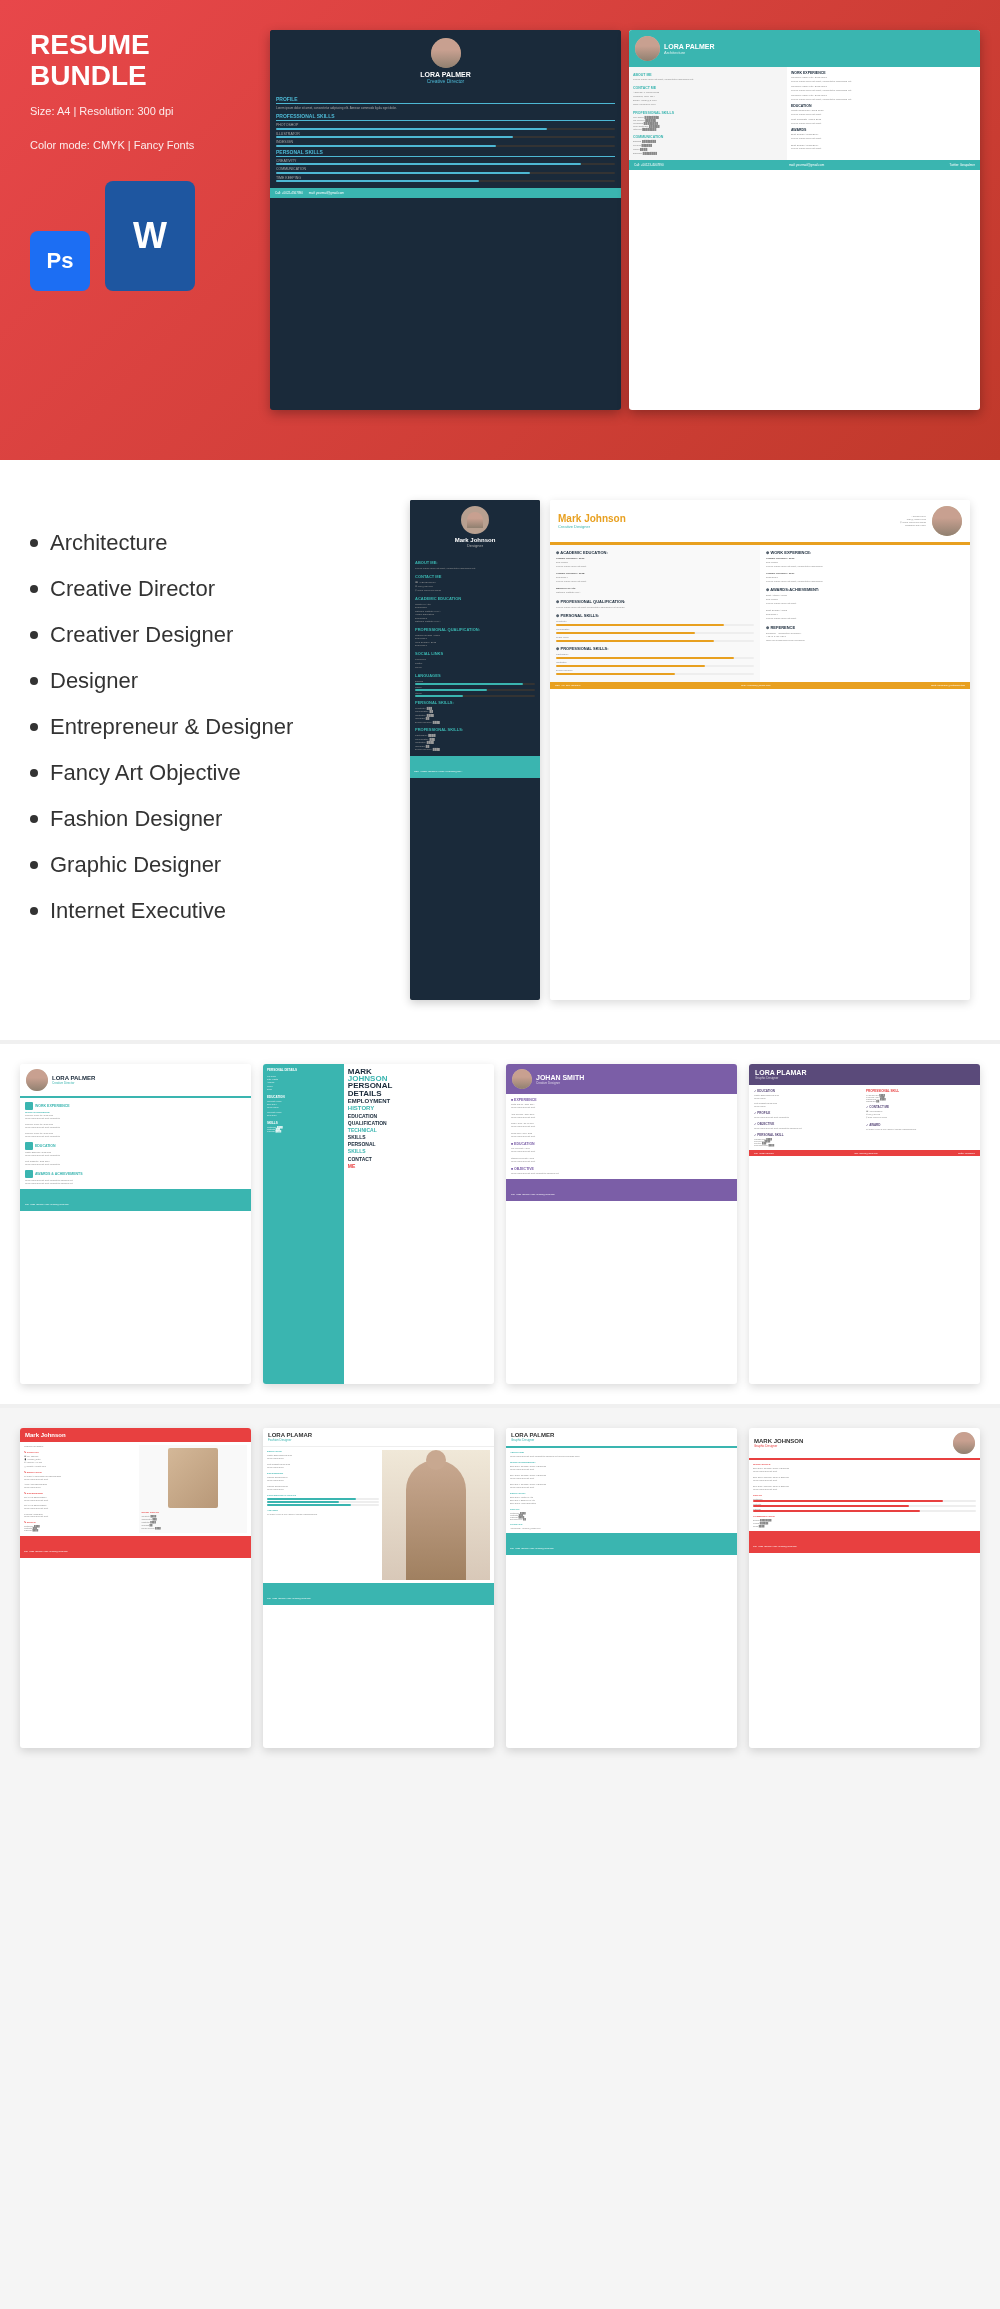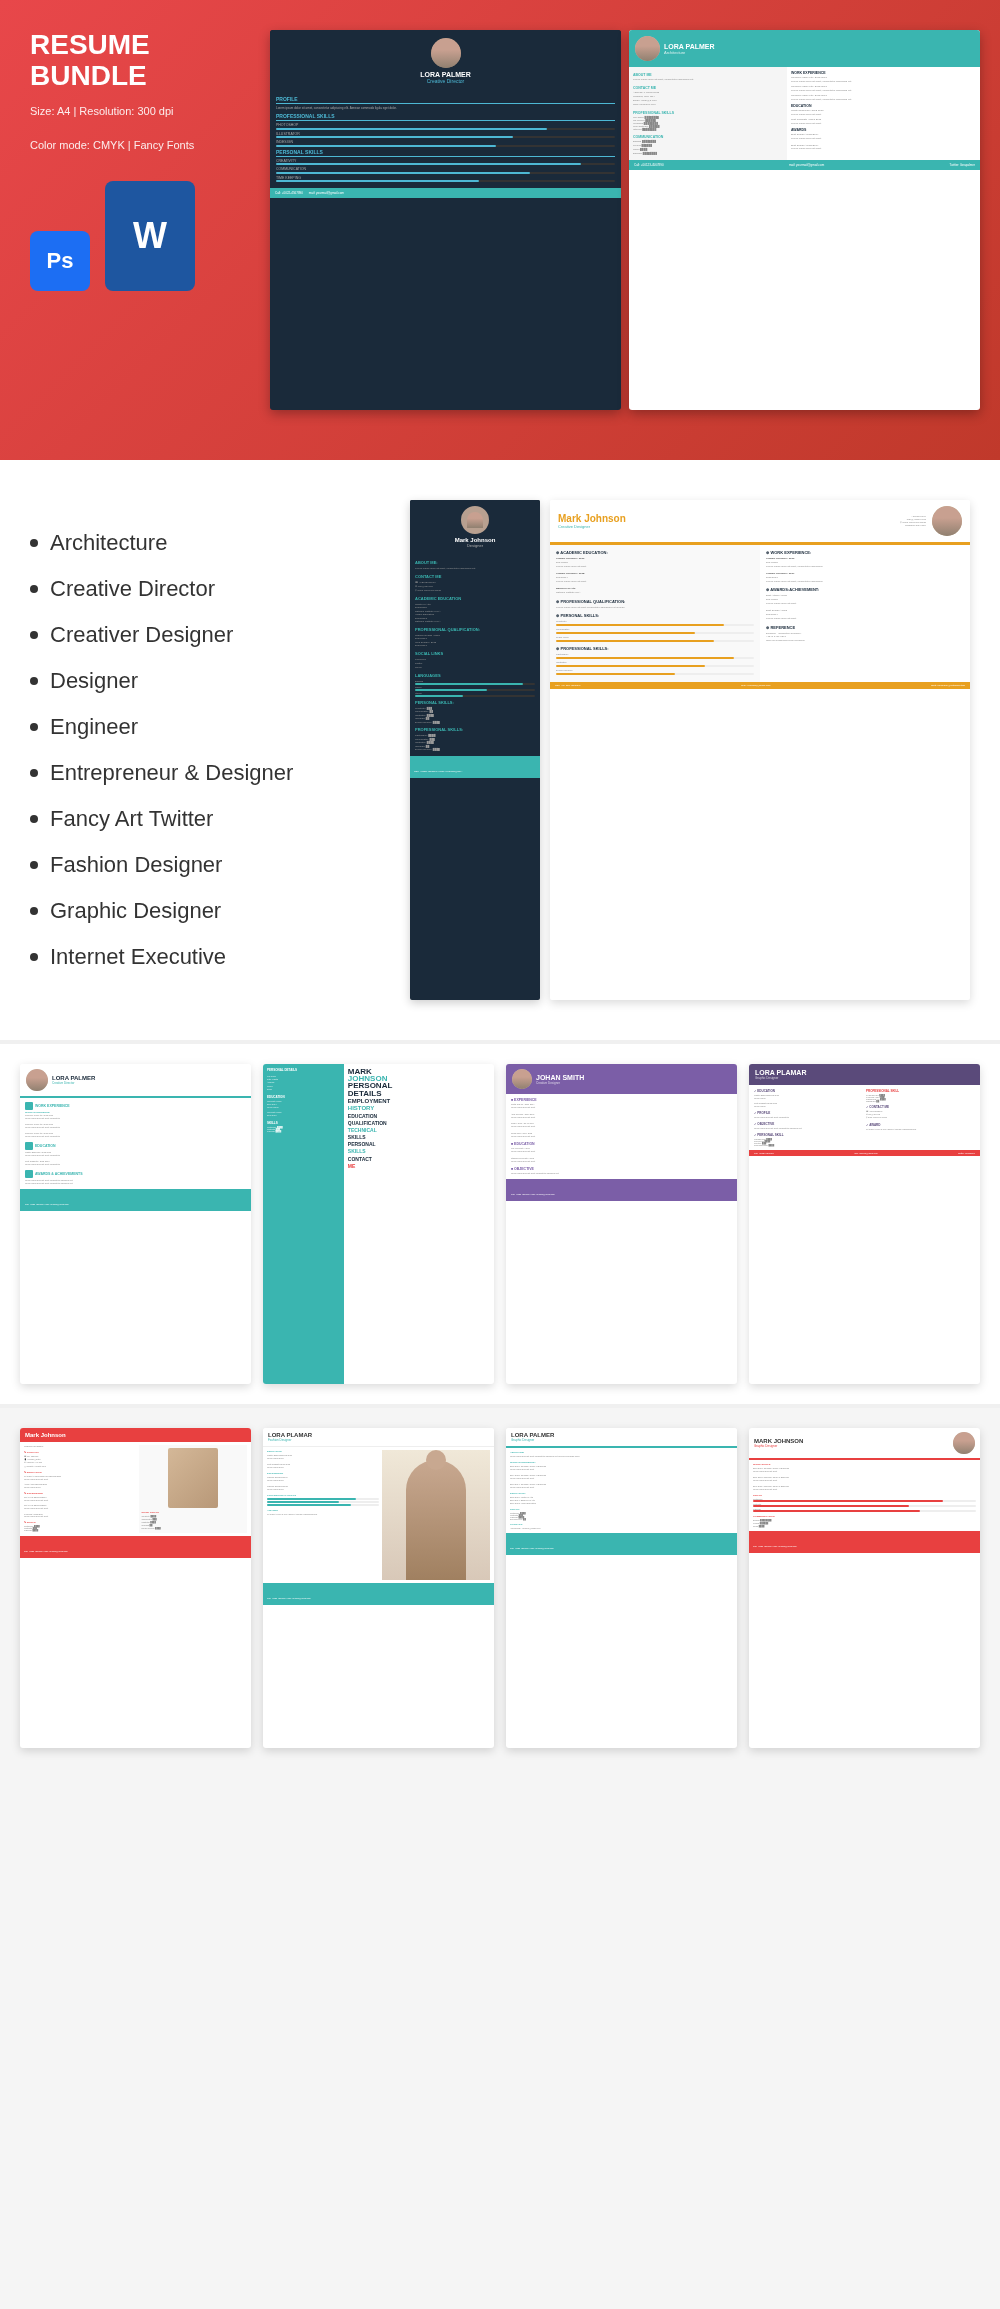--- a/index.html
+++ b/index.html
@@ -469,29 +469,25 @@
       <li>
         <span class="bullet-dot"></span>
         <span>Creativer Designer</span>
       </li>
       <li>
         <span class="bullet-dot"></span>
         <span>Designer</span>
       </li>
       <li>
         <span class="bullet-dot"></span>
-        <span>Engineer</span>
-      </li>
-      <li>
-        <span class="bullet-dot"></span>
         <span>Entrepreneur &amp; Designer</span>
       </li>
       <li>
         <span class="bullet-dot"></span>
-        <span>Fancy Art Twitter</span>
+        <span>Fancy Art Objective</span>
       </li>
       <li>
         <span class="bullet-dot"></span>
         <span>Fashion Designer</span>
       </li>
       <li>
         <span class="bullet-dot"></span>
         <span>Graphic Designer</span>
       </li>
       <li>

